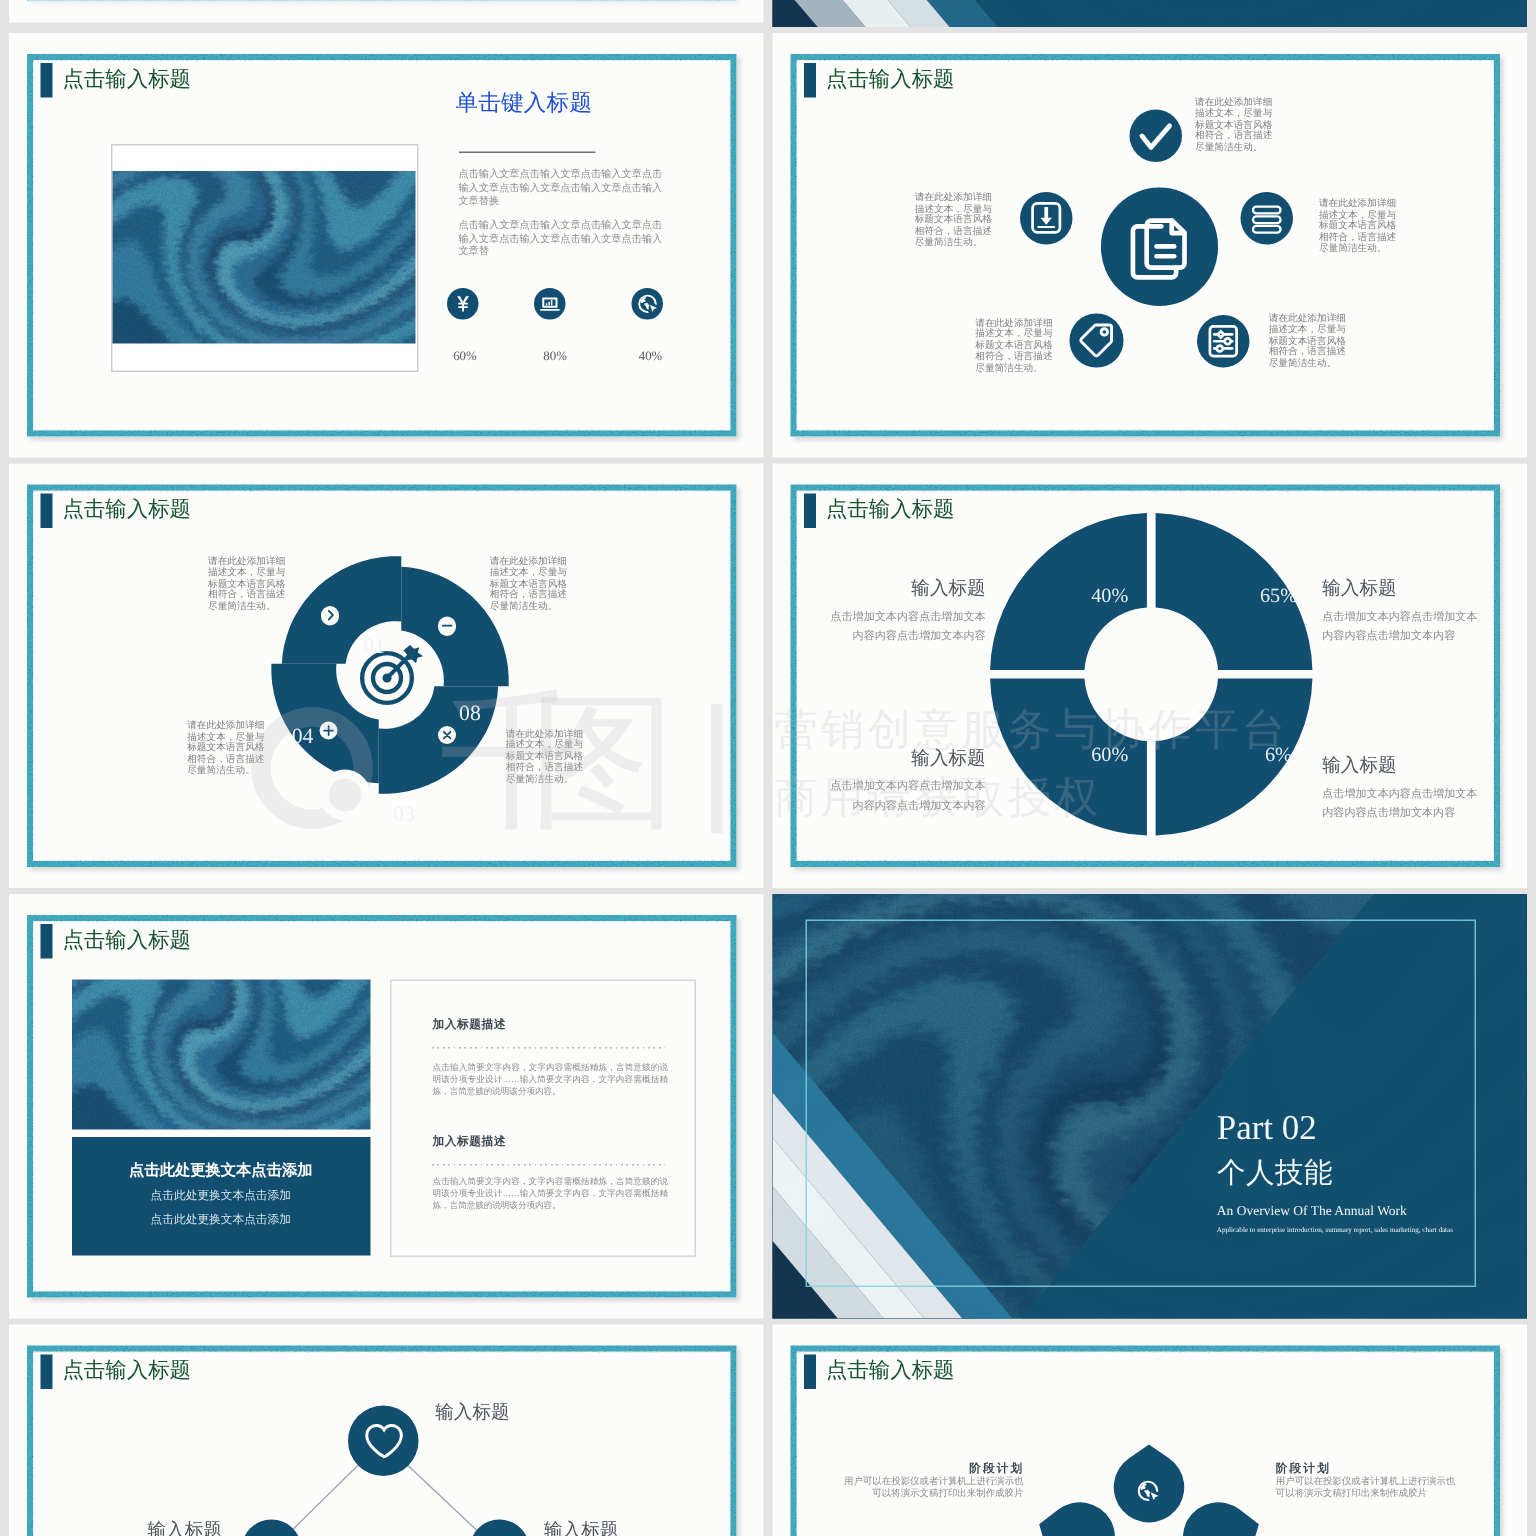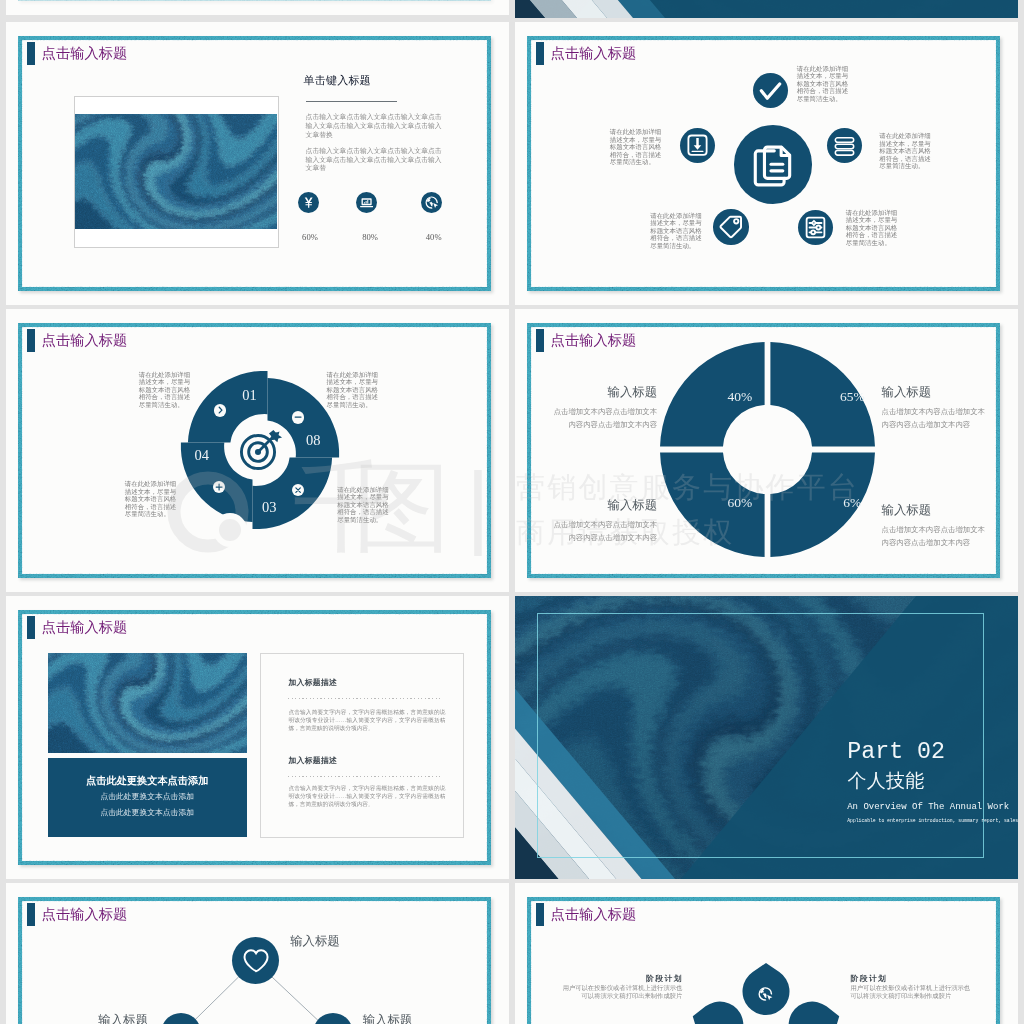--- a/index.html
+++ b/index.html
@@ -2,37 +2,37 @@
 <html><head>
 <meta charset="utf-8">
 <style>
   html,body{margin:0;padding:0;}
   body{width:1024px;height:1024px;background:#e3e3e3;font-family:"Liberation Sans",sans-serif;-webkit-font-smoothing:antialiased;}
   #page{position:relative;width:1024px;height:1024px;overflow:hidden;background:#e3e3e3;}
   .card{position:absolute;width:503px;height:283px;background:#fcfcfb;overflow:hidden;}
   .frame{position:absolute;left:12px;top:14px;right:18px;bottom:14px;border:4.6px solid #49b0c2;
           box-shadow:2px 2px 3px rgba(60,70,75,.20);}
   .frametex{position:absolute;left:12px;top:14px;right:18px;bottom:14px;pointer-events:none;opacity:.34;mix-blend-mode:multiply;}
-  .ttl{position:absolute;color:#701a75;font-size:14.3px;line-height:1;white-space:nowrap;}
+  .ttl{position:absolute;color:#14532d;font-size:14.3px;line-height:1;white-space:nowrap;}
   .tbar{position:absolute;background:#124e70;}
   .serif{font-family:"Liberation Serif",serif;}
   .gray{color:#8a8a8a;}
   svg{display:block;overflow:visible;}
   .abs{position:absolute;}
   .s2txt{width:51.5px;font-size:6.45px;line-height:7.5px;color:#7d7d7d;}
   .ic svg{width:100%;height:100%;display:block}
-  .seg{position:absolute;font-family:"Liberation Serif",serif;font-size:14.5px;line-height:15px;color:#eef3f6;width:26px;text-align:center;}
+  .seg{position:absolute;font-family:"Liberation Serif",serif;font-size:14.5px;line-height:15px;color:#eef3f6;width:26px;text-align:center;margin-top:36px;}
   .mk{position:absolute;width:12.2px;height:12.2px;border-radius:50%;background:#fbfbfa;}
   .mk svg{width:100%;height:100%;display:block}
   .pct{position:absolute;font-family:"Liberation Serif",serif;font-size:13.5px;line-height:14px;color:#e9f0f4;width:60px;text-align:center;}
   .b4h{position:absolute;font-size:12.4px;line-height:13px;color:#4c555c;}
   .b4b{position:absolute;font-size:7.4px;line-height:12.7px;color:#8a8a8a;font-family:Liberation Mono, monospace;}
   .dotrule{height:1px;background:repeating-linear-gradient(90deg,#b9b9b9 0 1.2px,transparent 1.2px 3.6px);}
   .s5b{font-size:5.7px;line-height:7.9px;color:#8a8a8a;text-align:justify;}
-  .cvr{font-family:Liberation Mono, monospace;color:#f2f7f9;white-space:nowrap;margin-left:36px;}
+  .cvr{font-family:Liberation Serif, serif;color:#f2f7f9;white-space:nowrap;}
   .s7b{font-size:7.3px;line-height:10.3px;color:#8a8a8a;}
   .b8h{position:absolute;font-size:7.8px;line-height:9px;color:#3f4850;font-weight:bold;letter-spacing:1.4px;}
   .s8b{font-size:6.3px;line-height:8.2px;color:#8a8a8a;}
   .wmk{color:rgba(186,186,186,0.22);font-family:"Liberation Sans",sans-serif;white-space:nowrap;}
   .ic{position:absolute;border-radius:50%;background:#124e70;display:flex;align-items:center;justify-content:center;}
 </style>
 </head>
 <body>
 
 <svg width="0" height="0" style="position:absolute" aria-hidden="true">
@@ -128,21 +128,21 @@
   <div class="tbar" style="left:20.9px;top:19.9px;width:8.4px;height:22.8px"></div>
   <div class="ttl" style="left:35.6px;top:19.9px;line-height:23px">点击输入标题</div>
 
   <div class="abs" style="left:68.2px;top:73.8px;width:202.8px;height:150.7px;border:1px solid #cfcfcf;background:#fff"></div>
   <div class="abs" style="left:69.3px;top:92.2px;width:202.1px;height:114.5px;overflow:hidden">
     <svg width="202.1" height="114.5" viewBox="40 40 340 192" preserveAspectRatio="none">
           <use href="#fabric"></use>
         </svg>
   </div>
 
-  <div class="abs serif" style="left:297.6px;top:51px;font-size:11px;line-height:14px;color:#0f172a;letter-spacing:.2px">单击键入标题</div>
+  <div class="abs serif" style="left:297.6px;top:40px;font-size:15px;line-height:14px;color:#1d4ed8;letter-spacing:.2px">单击键入标题</div>
   <div class="abs" style="left:299.5px;top:78.6px;width:91px;height:1.6px;background:#6a7278"></div>
   <div class="abs gray" style="left:299.6px;top:91.4px;width:140.5px;font-size:6.8px;line-height:8.7px">点击输入文章点击输入文章点击输入文章点击输入文章点击输入文章点击输入文章点击输入文章替换</div>
   <div class="abs gray" style="left:299.6px;top:124.8px;width:140.5px;font-size:6.8px;line-height:8.7px">点击输入文章点击输入文章点击输入文章点击输入文章点击输入文章点击输入文章点击输入文章替</div>
 
   <div class="ic" style="left:291.8px;top:169.9px;width:21.2px;height:21.2px">
     <svg viewBox="0 0 24 24">
           <path fill="#fff" d="M9.9 6.3H7.6l3.2 4.9h-2.3v1.35h2.9v1.2h-2.9v1.35h2.9v2.6h1.4v-2.6h2.9v-1.35h-2.9v-1.2h2.9v-1.35h-2.3l3.2-4.9h-2.3L12 10.3z"></path>
         </svg>
   </div>
   <div class="ic" style="left:350px;top:169.9px;width:21.2px;height:21.2px">

